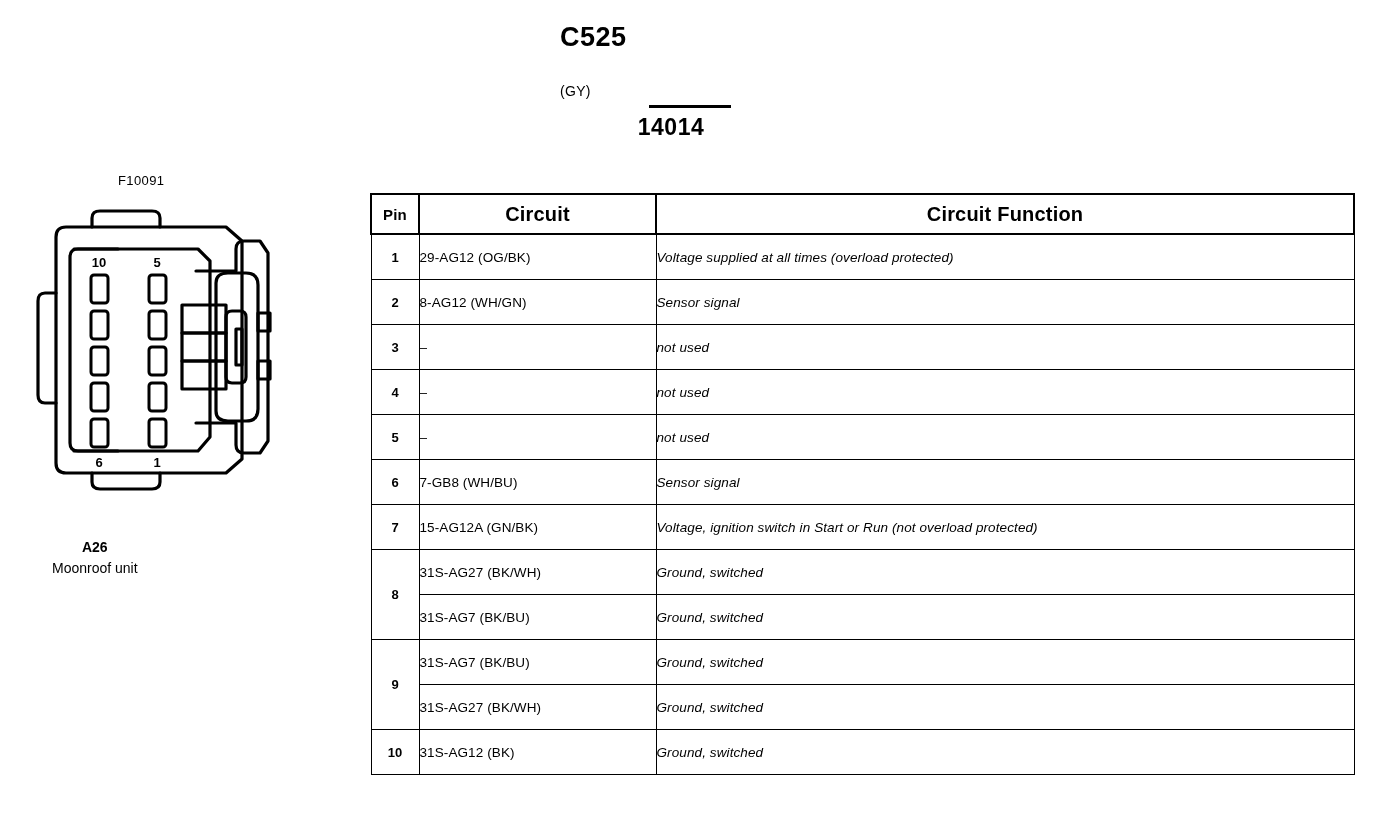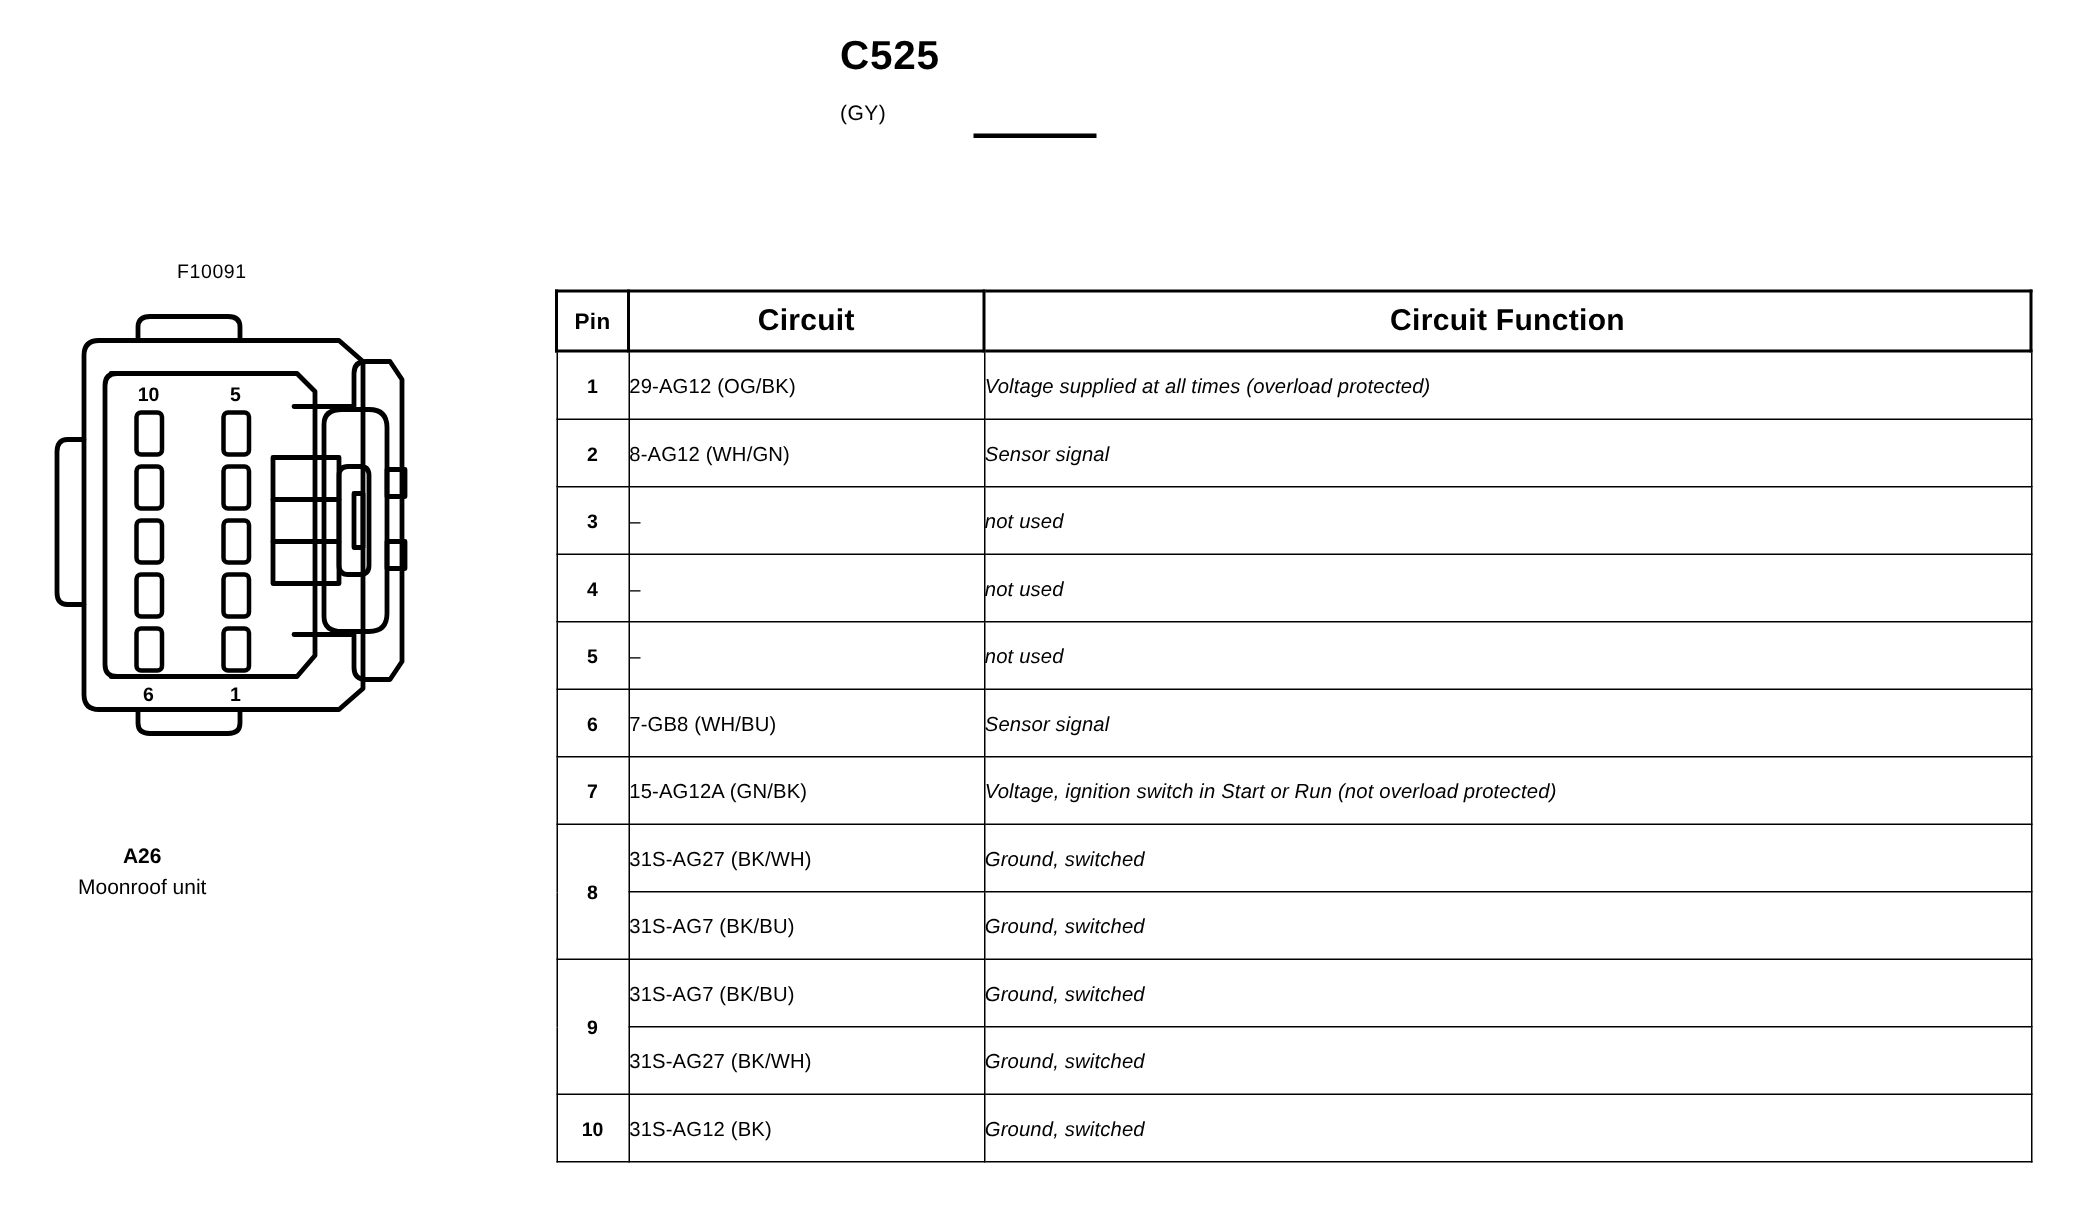--- a/index.html
+++ b/index.html
@@ -33,20 +33,21 @@
   }
   #connector-id {
     font-size: 27px;
     font-weight: bold;
     letter-spacing: 0.5px;
   }
   #connector-color {
     font-size: 14px;
     font-weight: normal;
     letter-spacing: 0.3px;
+    margin-top: 16px;
   }
   #title-rule {
     width: 82px;
     height: 3px;
     background: #000;
     margin: 6px auto 0 auto;
   }
   #part-number {
     font-size: 23px;
     font-weight: bold;
@@ -79,21 +80,20 @@
   #connector-caption {
     position: absolute;
     left: 22px;
     top: 372px;
     font-size: 14px;
     line-height: 21px;
   }
   #caption-code {
     font-weight: bold;
     display: block;
-    margin-top: 23px;
   }
   #caption-name {
     font-weight: normal;
     display: block;
   }
   .slot-num {
     font-family: "Liberation Sans", sans-serif;
     font-size: 13px;
     font-weight: bold;
   }
@@ -154,20 +154,21 @@
 </style>
 </head>
 <body>
 
 <div id="title-block">
   <div id="title-row">
     <span id="connector-id">C525</span>
     <span id="connector-color">(GY)</span>
   </div>
   <div id="title-rule"></div>
+  <div id="part-number">14014</div>
 </div>
 
 <div id="connector-panel">
 
   <div id="connector-ref">F10091</div>
 
   <div id="connector-svg-wrap">
     <svg width="260" height="300" viewBox="0 0 260 300">
       <g fill="none" stroke="#000" stroke-width="3.2" stroke-linejoin="round" stroke-linecap="round">
 

